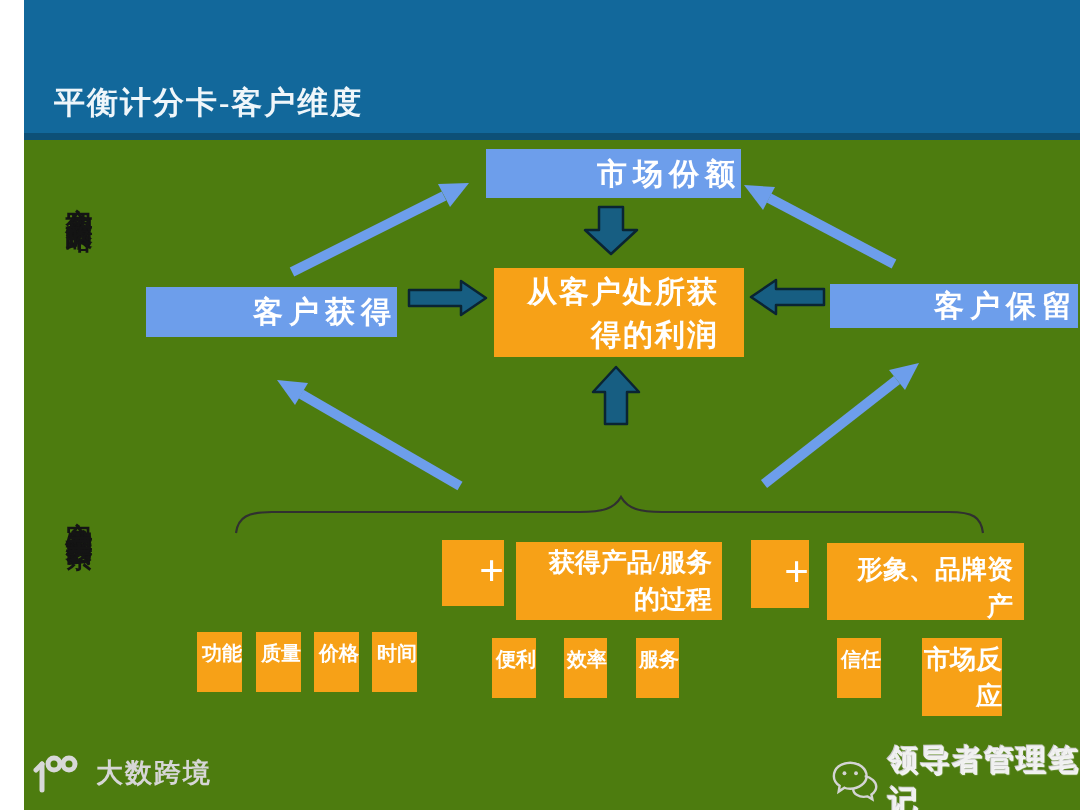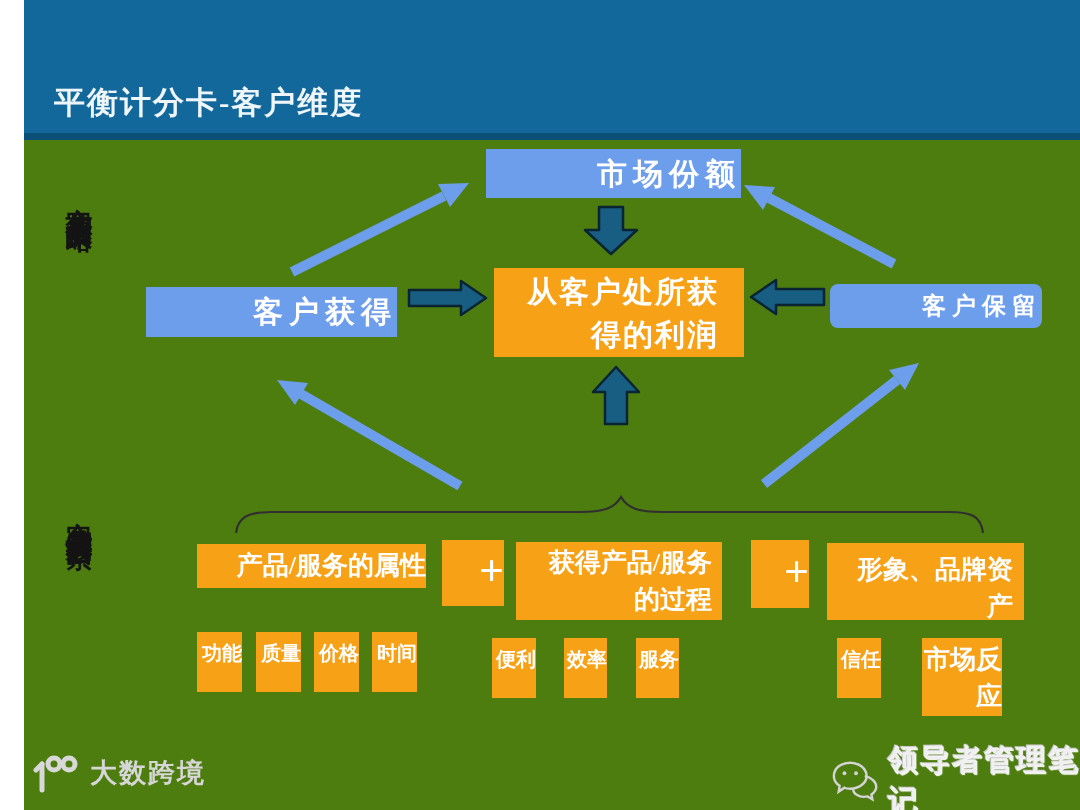--- a/index.html
+++ b/index.html
@@ -24,21 +24,21 @@
   }
   #vlabel-strategy{left:36px;top:186px;}
   #vlabel-factors{left:36px;top:500px;}
   
   .node{position:absolute;color:#fff;font-weight:bold;text-align:right;}
   .blue{background:#6D9EEB;}
   .orange{background:#F7A117;}
   #node-market-share{left:462px;top:149px;width:255px;height:49px;font-size:30px;line-height:49px;letter-spacing:6px;}
   #node-profit{left:470px;top:268px;width:250px;height:89px;font-size:30px;line-height:43px;padding:2px 25px;box-sizing:border-box;letter-spacing:2px;}
   #node-acquisition{left:122px;top:287px;width:251px;height:50px;font-size:30px;line-height:50px;letter-spacing:6px;}
-  #node-retention{left:806px;top:284px;width:212px;height:44px;font-size:24px;line-height:44px;letter-spacing:6px;border-radius:8px;}
+  #node-retention{left:806px;top:284px;width:248px;height:44px;font-size:30px;line-height:44px;letter-spacing:6px;}
   #node-satisfaction{left:472px;top:460px;width:248px;height:38px;font-size:28px;line-height:38px;letter-spacing:4px;}
   
   #group1-label{left:173px;top:544px;width:229px;height:44px;font-size:26px;line-height:44px;}
   #plus1{left:418px;top:540px;width:62px;height:66px;font-size:44px;line-height:62px;}
   #group2-label{left:492px;top:542px;width:206px;height:78px;font-size:26px;line-height:37px;padding:2px 10px;box-sizing:border-box;}
   #plus2{left:727px;top:540px;width:58px;height:68px;font-size:44px;line-height:64px;}
   #group3-label{left:803px;top:543px;width:197px;height:77px;font-size:26px;line-height:37px;padding:8px 11px;box-sizing:border-box;}
   
   .item{
     position:absolute;width:45px;height:60px;font-size:20px;line-height:37px;
@@ -49,21 +49,21 @@
   #item-jiage{left:290px;top:632px;}
   #item-shijian{left:348px;top:632px;}
   #item-bianli{left:468px;top:638px;width:44px;}
   #item-xiaolv{left:540px;top:638px;width:43px;}
   #item-fuwu{left:612px;top:638px;width:43px;}
   #item-xinren{left:813px;top:638px;width:44px;}
   #item-shichangfanying{left:898px;top:638px;width:80px;height:78px;font-size:26px;}
   
   #overlay{position:absolute;left:0;top:0;width:1080px;height:810px;pointer-events:none;}
   
-  #wm-left{position:absolute;left:8px;top:750px;display:flex;align-items:center;gap:12px;}
+  #wm-left{position:absolute;left:8px;top:750px;display:flex;align-items:center;gap:18px;}
   #wm-left .wm-text{color:#d6d6d6;font-size:27px;font-weight:bold;letter-spacing:2px;
     font-family:"Liberation Sans","DejaVu Sans",sans-serif;}
   #wm-right{position:absolute;left:806px;top:740px;display:flex;align-items:center;gap:8px;}
   #wm-right .wm-text{color:#f0f0f0;font-size:30px;font-weight:bold;letter-spacing:2px;
     text-shadow:-1px -1px 0 #c9c9c9,1px 1px 1px #ffffff;
     font-family:"Liberation Sans","DejaVu Sans",sans-serif;}
 </style>
 </head>
 <body>
 
@@ -97,21 +97,20 @@
     </g>
 
     <path d="M 212 533 C 214 517 224 512 248 512 L 556 512 C 578 512 590 509 597 497 C 604 509 616 512 638 512 L 925 512 C 949 512 957 517 959 533" fill="none" stroke="#303030" stroke-width="2.2"></path>
   </svg>
 
   <div class="node blue" id="node-market-share">市场份额</div>
   <div class="node orange" id="node-profit">从客户处所获得的利润</div>
   <div class="node blue" id="node-acquisition">客户获得</div>
   <div class="node blue" id="node-retention">客户保留</div>
 
-  <div class="node orange" id="group1-label">产品/服务的属性</div>
   <div class="node orange" id="plus1">+</div>
   <div class="node orange" id="group2-label">获得产品/服务的过程</div>
   <div class="node orange" id="plus2">+</div>
   <div class="node orange" id="group3-label">形象、品牌资产</div>
 
   <div class="node orange item" id="item-gongneng">功能</div>
   <div class="node orange item" id="item-zhiliang">质量</div>
   <div class="node orange item" id="item-jiage">价格</div>
   <div class="node orange item" id="item-shijian">时间</div>
   <div class="node orange item" id="item-bianli">便利</div>

